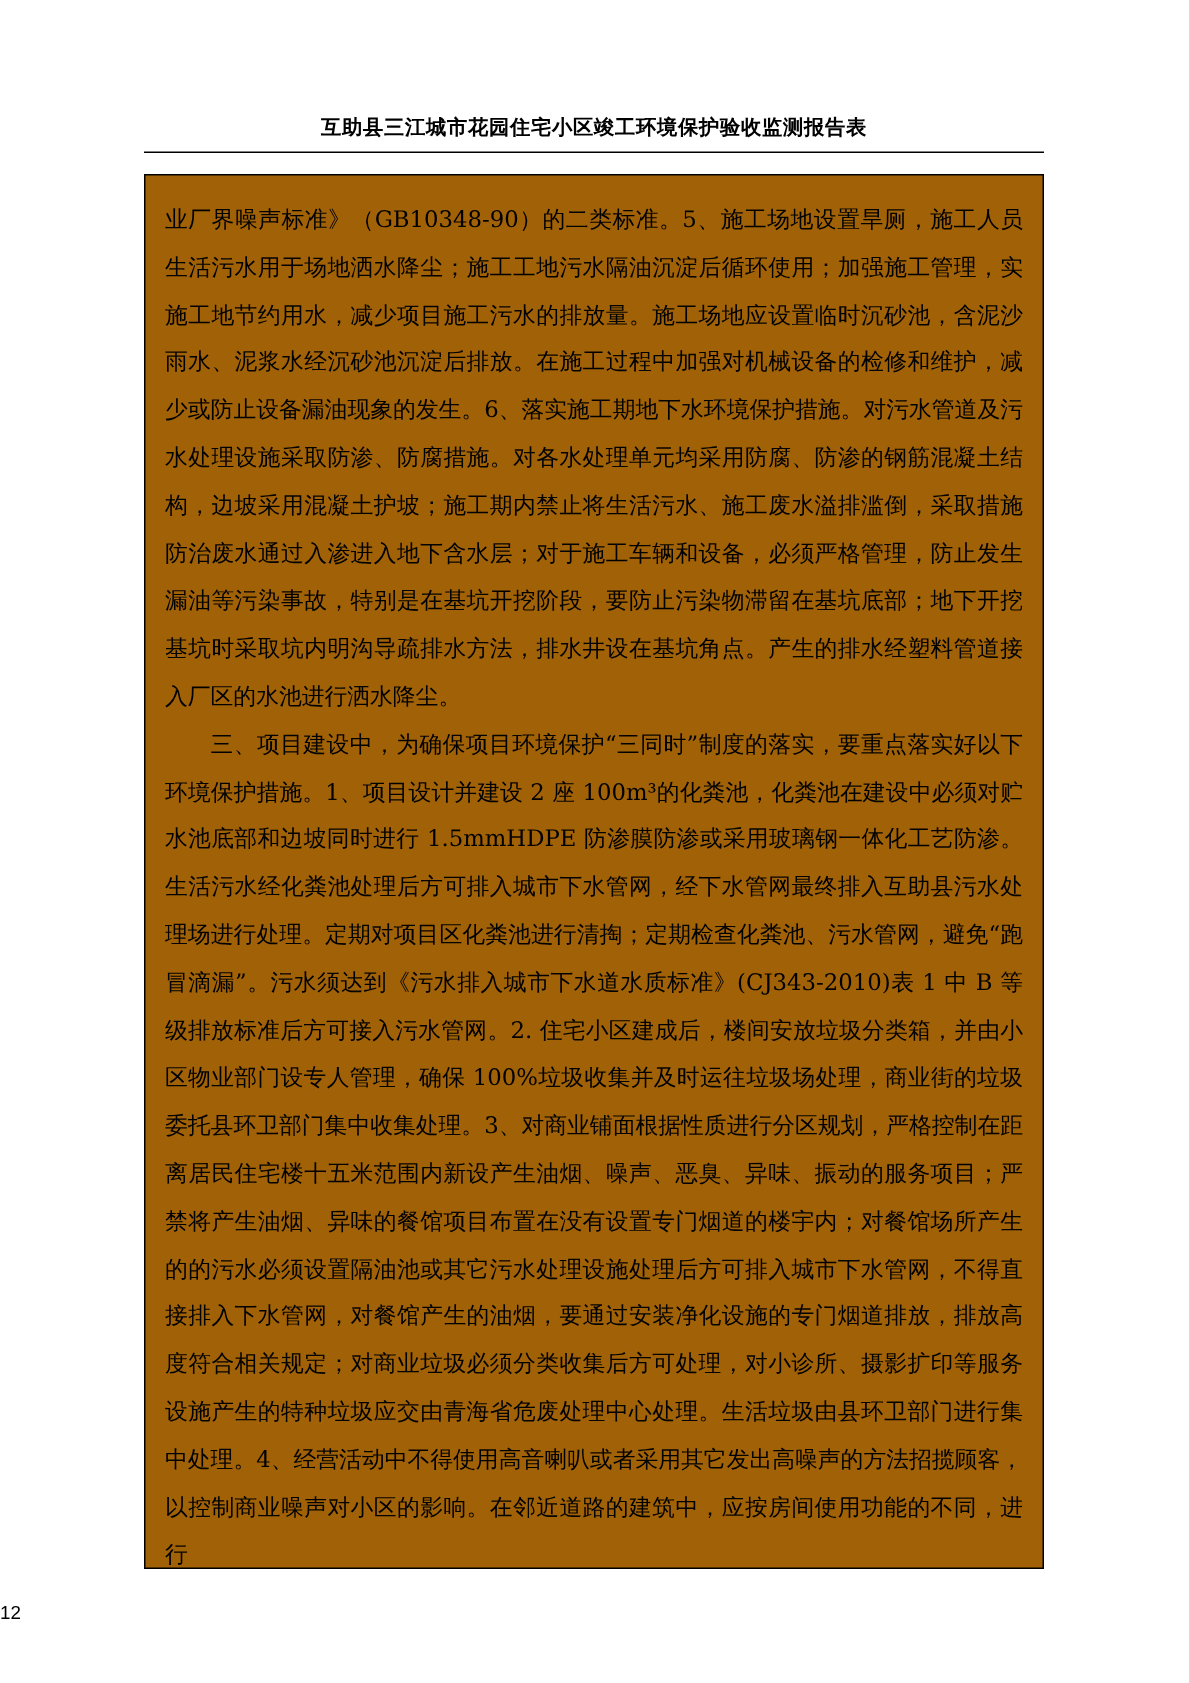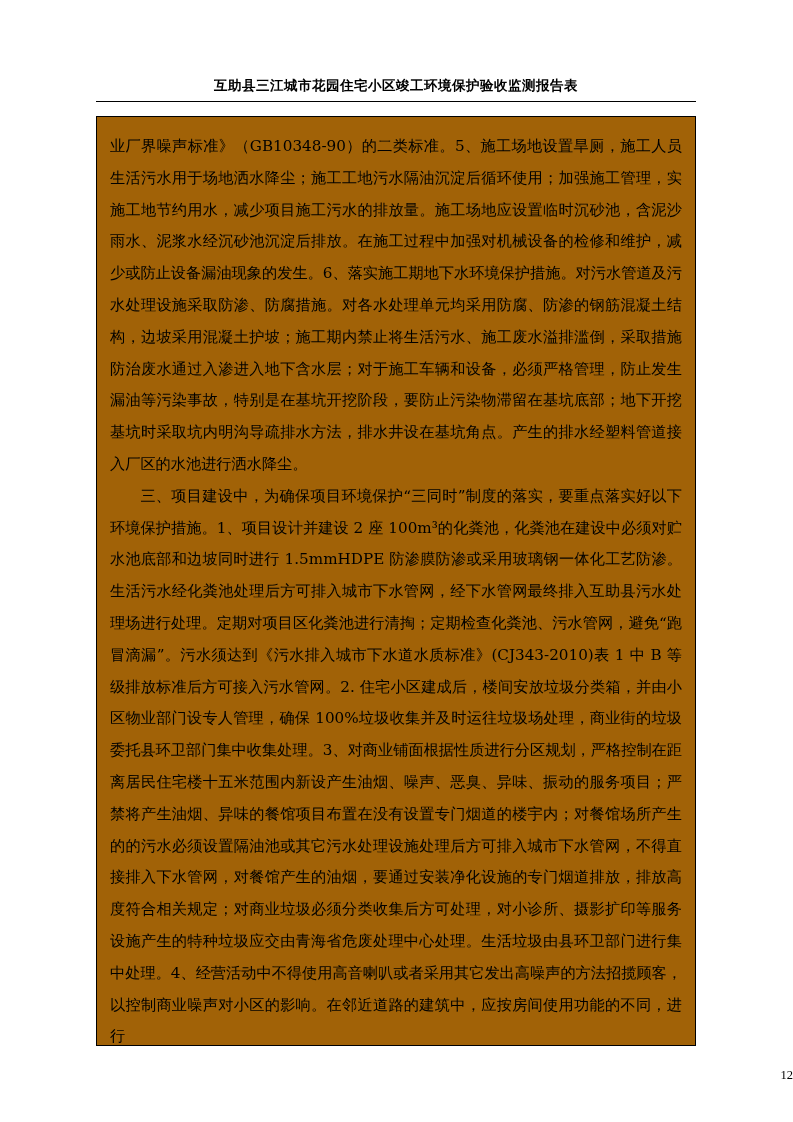--- a/index.html
+++ b/index.html
@@ -76,23 +76,23 @@
   p.para.indent {
     text-indent: 2em;
   }
 
   
   .page-number {
     position: absolute;
     top: 1040px;
     left: 0;
     width: 793px;
-    text-align: right;
+    text-align: left;
     font-size: 12.5px;
-    font-family: Liberation Serif, serif;
+    font-family: Liberation Sans, sans-serif;
   }
 
   
   .watermark {
     position: absolute;
     top: 600px;
     left: 250px;
     font-size: 40px;
     color: rgba(120,120,120,0.13);
     transform: rotate(-28deg);

